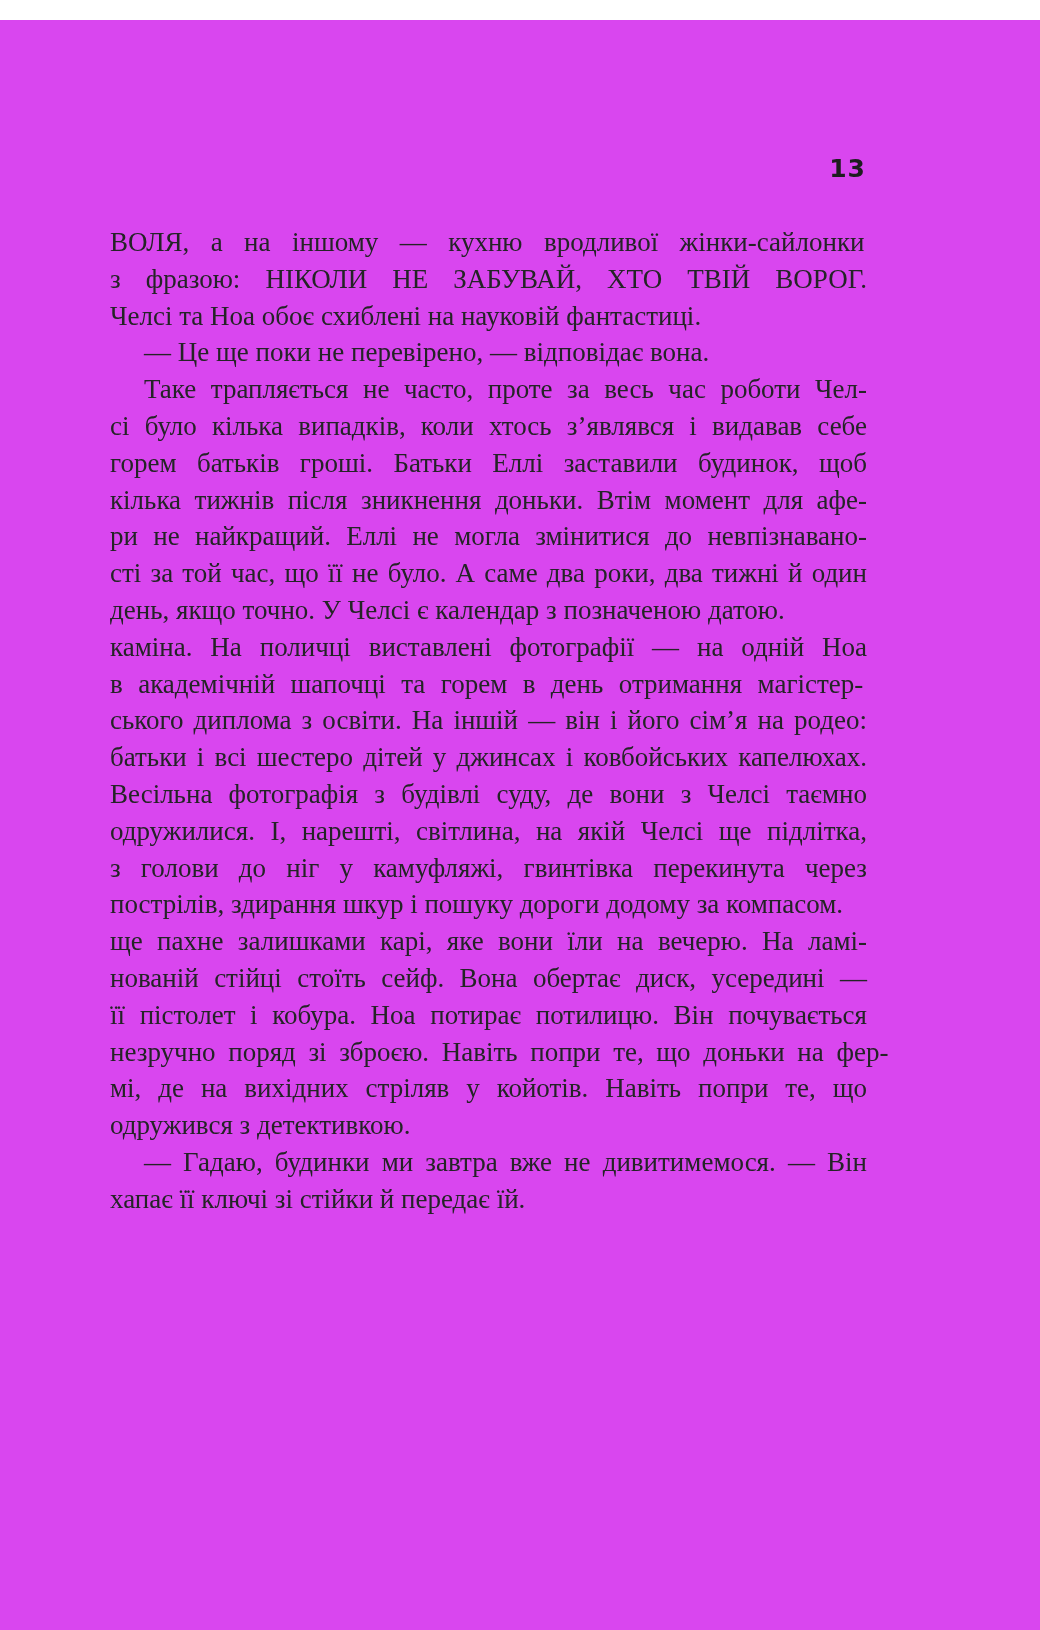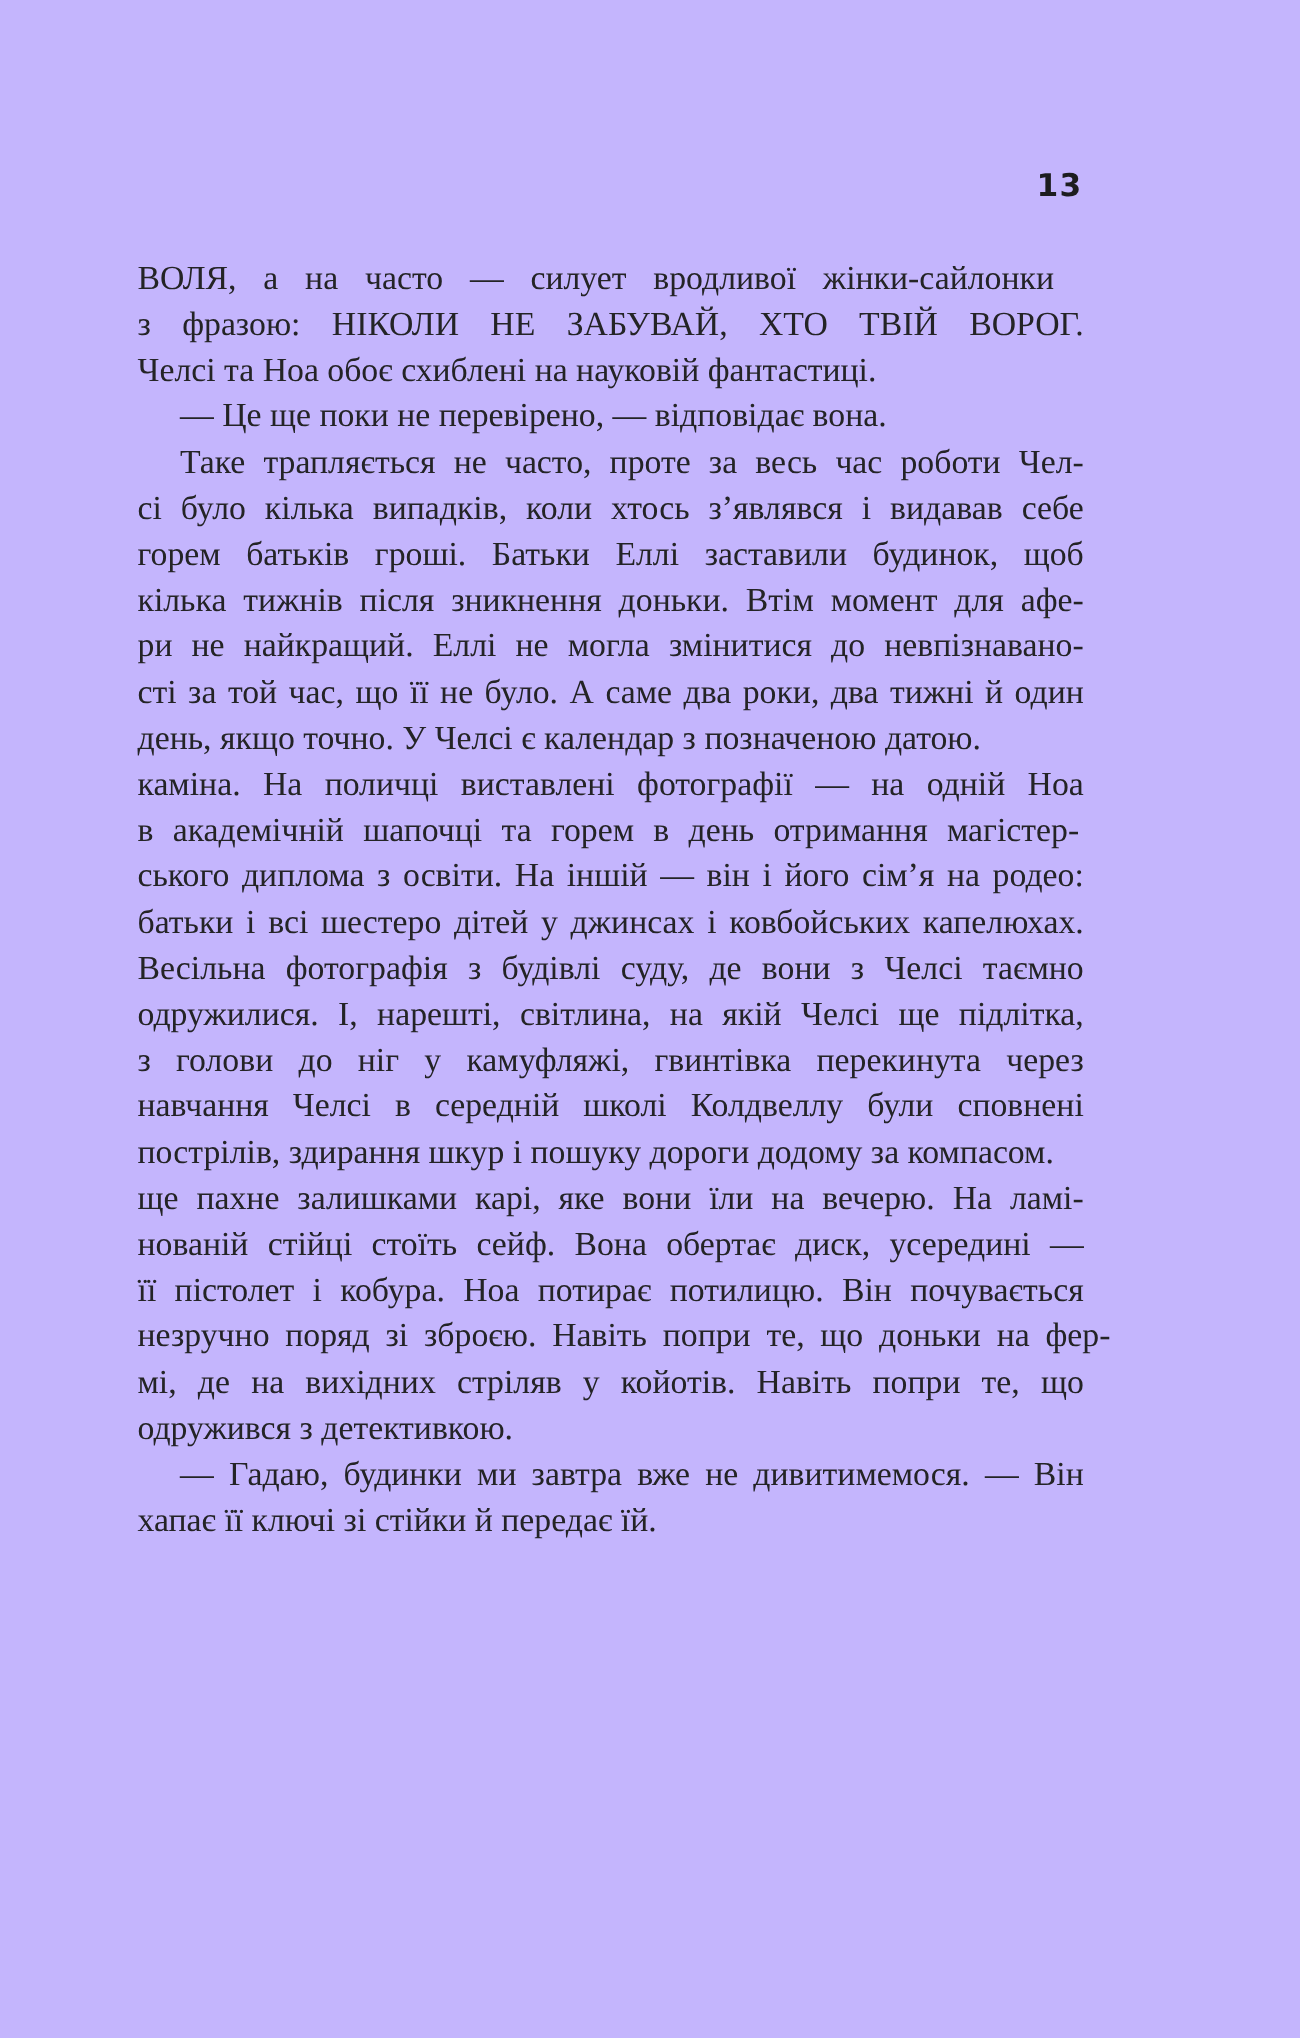--- a/index.html
+++ b/index.html
@@ -10,21 +10,22 @@
     width: 1040px;
     height: 1630px;
     background: #ffffff;
     position: relative;
     overflow: hidden;
     font-family: "Liberation Serif", "DejaVu Serif", serif;
   }
   .page {
     position: absolute;
     inset: 0;
-    background: #c4b5fd;
+    background: #d946ef;
+    margin-top: 20px;
   }
   .page-number {
     position: absolute;
     top: 134px;
     right: 174px;
     font-family: "DejaVu Sans", "Liberation Sans", sans-serif;
     font-weight: 700;
     font-size: 25px;
     letter-spacing: 1px;
     color: #1d1d1f;
@@ -51,21 +52,21 @@
     padding-left: 34px;
   }
 </style>
 </head>
 <body>
 
 <div class="page">
   <div class="page-number">13</div>
   <div class="text-block">
       <div class="paragraph">
-        <div class="line" style="word-spacing: 14.69px;">ВОЛЯ, а на часто — силует вродливої жінки-сайлонки</div>
+        <div class="line" style="word-spacing: 14.69px;">ВОЛЯ, а на іншому — кухню вродливої жінки-сайлонки</div>
         <div class="line" style="word-spacing: 18.3px;">з фразою: НІКОЛИ НЕ ЗАБУВАЙ, ХТО ТВІЙ ВОРОГ.</div>
         <div class="line">Челсі та Ноа обоє схиблені на науковій фантастиці.</div>
       </div>
       <div class="paragraph">
         <div class="line indent">— Це ще поки не перевірено, — відповідає вона.</div>
       </div>
       <div class="paragraph">
         <div class="line indent" style="word-spacing: 7.77px;">Таке трапляється не часто, проте за весь час роботи Чел-</div>
         <div class="line" style="word-spacing: 8.45px;">сі було кілька випадків, коли хтось з’являвся і видавав себе</div>
         <div class="line" style="word-spacing: 13.69px;">горем батьків гроші. Батьки Еллі заставили будинок, щоб</div>
@@ -75,21 +76,20 @@
         <div class="line">день, якщо точно. У Челсі є календар з позначеною датою.</div>
       </div>
       <div class="paragraph">
         <div class="line" style="word-spacing: 11.13px;">каміна. На поличці виставлені фотографії — на одній Ноа</div>
         <div class="line" style="word-spacing: 8.68px;">в академічній шапочці та горем в день отримання магістер-</div>
         <div class="line" style="word-spacing: 3.33px;">ського диплома з освіти. На іншій — він і його сім’я на родео:</div>
         <div class="line" style="word-spacing: 3.42px;">батьки і всі шестеро дітей у джинсах і ковбойських капелюхах.</div>
         <div class="line" style="word-spacing: 9.47px;">Весільна фотографія з будівлі суду, де вони з Челсі таємно</div>
         <div class="line" style="word-spacing: 8.75px;">одружилися. І, нарешті, світлина, на якій Челсі ще підлітка,</div>
         <div class="line" style="word-spacing: 13.45px;">з голови до ніг у камуфляжі, гвинтівка перекинута через</div>
-        <div class="line" style="word-spacing: 12.46px;">навчання Челсі в середній школі Колдвеллу були сповнені</div>
         <div class="line">пострілів, здирання шкур і пошуку дороги додому за компасом.</div>
       </div>
       <div class="paragraph">
         <div class="line" style="word-spacing: 7.6px;">ще пахне залишками карі, яке вони їли на вечерю. На ламі-</div>
         <div class="line" style="word-spacing: 8.66px;">нованій стійці стоїть сейф. Вона обертає диск, усередині —</div>
         <div class="line" style="word-spacing: 7.9px;">її пістолет і кобура. Ноа потирає потилицю. Він почувається</div>
         <div class="line" style="word-spacing: 5.86px;">незручно поряд зі зброєю. Навіть попри те, що доньки на фер-</div>
         <div class="line" style="word-spacing: 10.18px;">мі, де на вихідних стріляв у койотів. Навіть попри те, що</div>
         <div class="line">одружився з детективкою.</div>
       </div>

